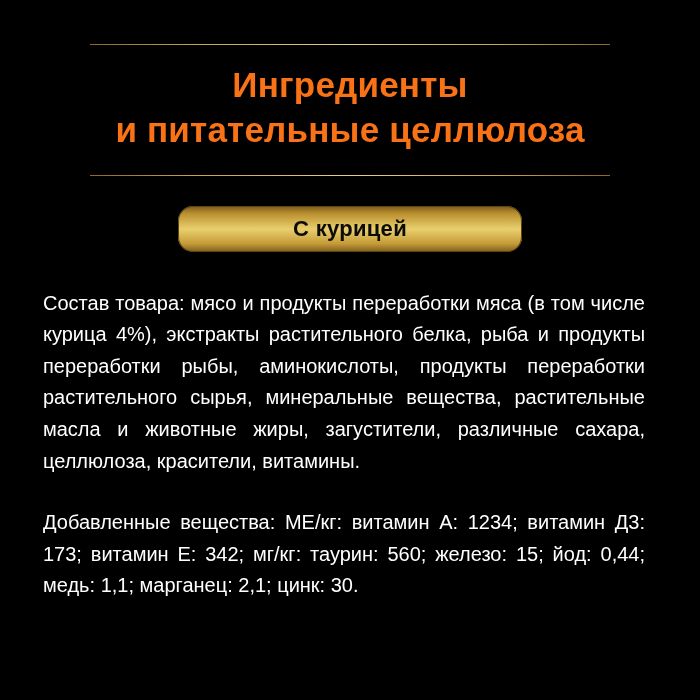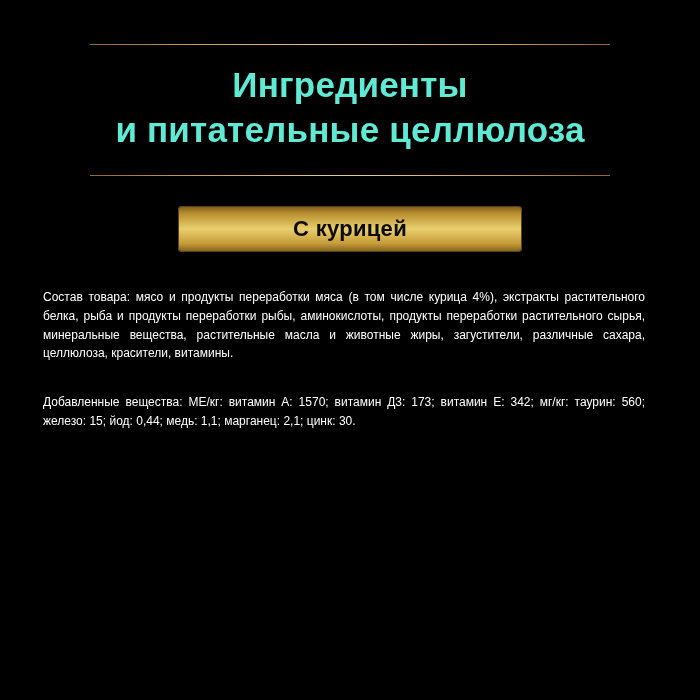--- a/index.html
+++ b/index.html
@@ -27,61 +27,61 @@
     width: 520px;
   }
   .rule-top {
     margin-top: 44px;
   }
   .rule-bottom {
     margin-top: 22px;
   }
   .title {
     text-align: center;
-    color: #5eead4;
+    color: #f97316;
     font-size: 35px;
     font-weight: bold;
     line-height: 1.28;
     letter-spacing: 0.2px;
     padding: 18px 20px 0 20px;
     box-sizing: border-box;
   }
   .title .line {
     display: block;
     white-space: nowrap;
   }
   .badge-wrap {
     display: flex;
     justify-content: center;
     margin-top: 30px;
   }
   .badge {
     width: 344px;
     height: 46px;
-    border-radius: 4px;
+    border-radius: 15px;
     background: linear-gradient(to bottom, #7a5a1c 0%, #b98f2e 16%, #e9cf6e 50%, #c49b37 82%, #7d5d1d 100%);
     display: flex;
     align-items: center;
     justify-content: center;
     box-shadow: 0 0 0 1px #5d4414 inset;
   }
   .badge-text {
     color: #0d0b06;
     font-size: 22px;
     font-weight: bold;
     letter-spacing: 0.3px;
   }
   .body {
     margin: 0 auto;
     width: 614px;
     padding-top: 36px;
   }
   .para {
     color: #ffffff;
-    font-size: 12px;
+    font-size: 20px;
     line-height: 1.58;
     text-align: justify;
     text-justify: inter-word;
     margin: 0 12px 30px 0;
   }
   .para:last-child {
     margin-bottom: 0;
   }
   .para-2 {
     margin-top: 16px;
@@ -102,16 +102,16 @@
   <div class="rule rule-bottom"></div>
 
   <div class="badge-wrap">
     <div class="badge">
       <span class="badge-text">С курицей</span>
     </div>
   </div>
 
   <div class="body">
     <p class="para">Состав товара: мясо и продукты переработки мяса (в том числе курица 4%), экстракты растительного белка, рыба и продукты переработки рыбы, аминокислоты, продукты переработки растительного сырья, минеральные вещества, растительные масла и животные жиры, загустители, различные сахара, целлюлоза, красители, витамины.</p>
-    <p class="para para-2">Добавленные вещества: МЕ/кг: витамин А: 1570; витамин Д3: 173; витамин Е: 342; мг/кг: таурин: 560; железо: 15; йод: 0,44; медь: 1,1; марганец: 2,1; цинк: 30.</p>
+    <p class="para para-2">Добавленные вещества: МЕ/кг: витамин А: 1234; витамин Д3: 173; витамин Е: 342; мг/кг: таурин: 560; железо: 15; йод: 0,44; медь: 1,1; марганец: 2,1; цинк: 30.</p>
   </div>
 
 </div>
 
 </body></html>

